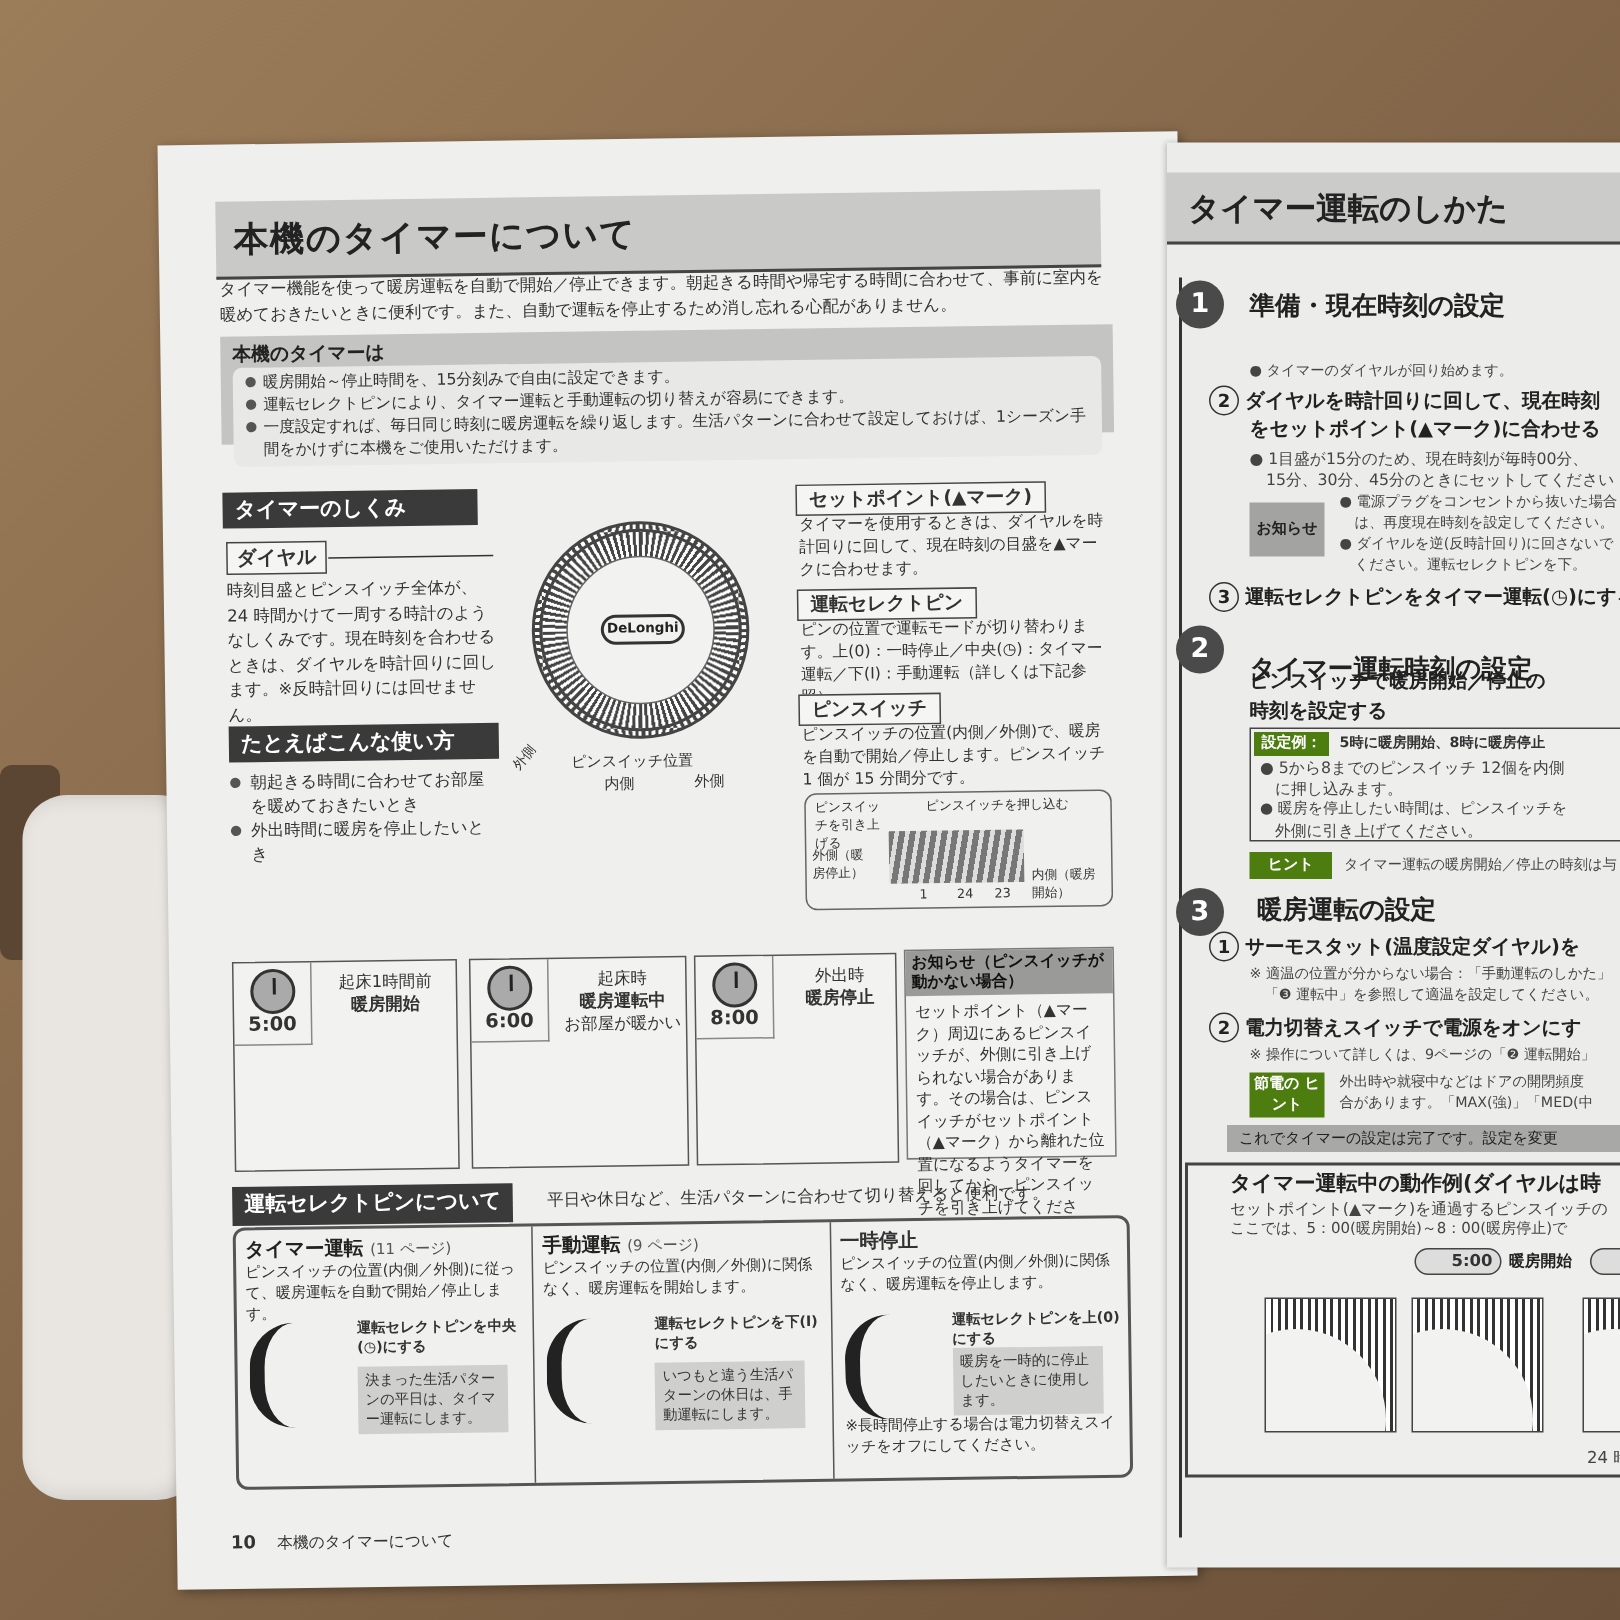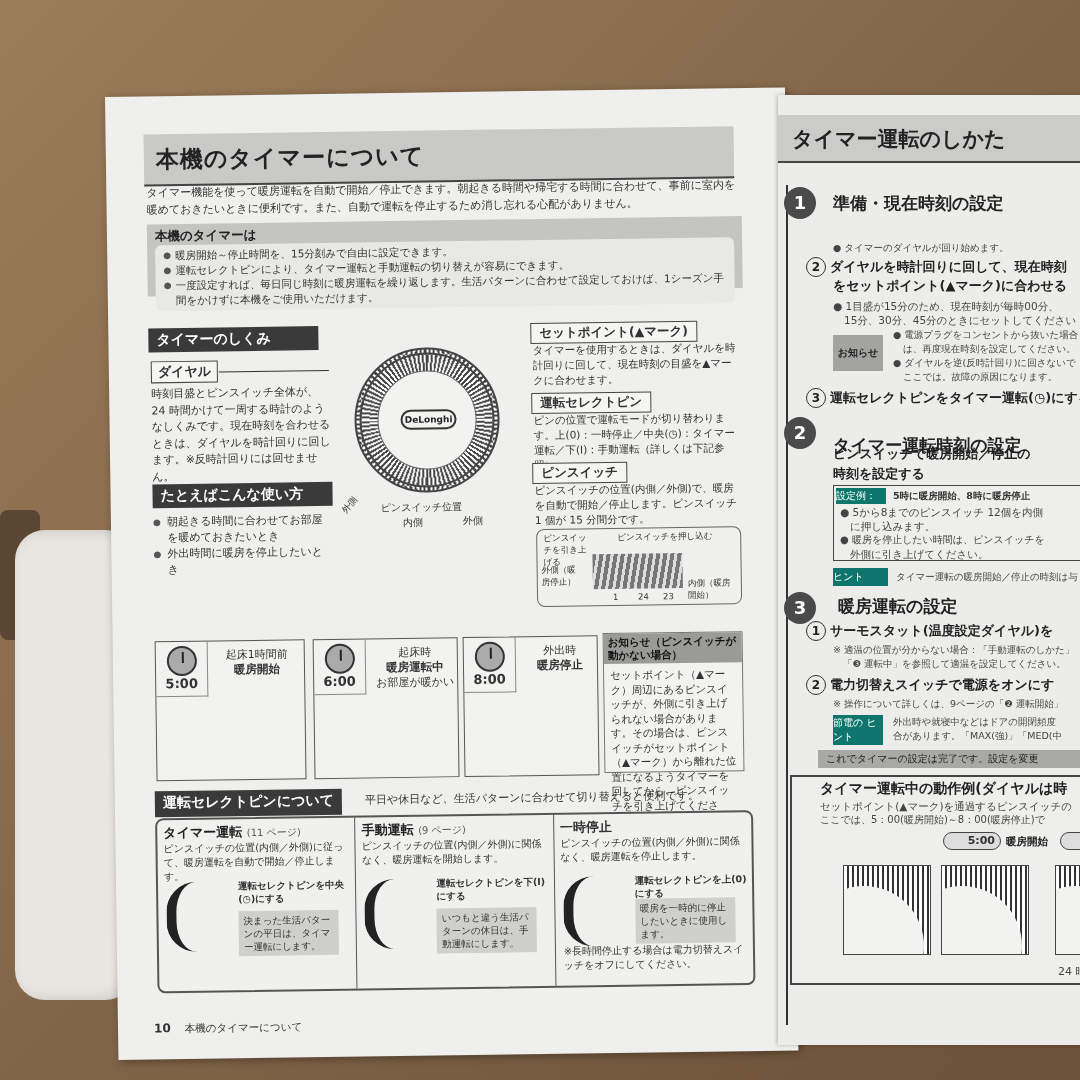--- a/index.html
+++ b/index.html
@@ -57,21 +57,21 @@
 .footer b{font-size:12px;margin-right:14px}
 .r-title{position:absolute;left:0;top:20px;width:320px;height:48px;background:#cbcbc9;border-bottom:2px solid #444}
 .r-title h1{font-size:21px;font-weight:bold;padding:10px 14px;color:#222}
 .r-frame{position:absolute;left:8px;top:90px;width:320px;height:840px;border-left:2px solid #333}
 .num-badge{position:absolute;width:32px;height:32px;border-radius:50%;background:#4a4a4a;color:#fff;font-weight:bold;font-size:18px;text-align:center;line-height:32px}
 .r-h2{position:absolute;font-size:17px;font-weight:bold;color:#222;white-space:nowrap}
 .r-step{position:absolute;font-size:13px;font-weight:bold;white-space:nowrap;color:#222}
 .circ{display:inline-block;width:20px;height:20px;border:1.5px solid #333;border-radius:50%;text-align:center;line-height:18px;font-size:12px;margin-right:4px}
 .r-small{position:absolute;font-size:9.5px;line-height:14px;white-space:nowrap;color:#444}
 .gray-tag{position:absolute;background:#a3a3a1;font-size:10px;font-weight:bold;text-align:center;color:#222}
-.dark-tag{position:absolute;background:#0f766e;color:#fff;font-size:10px;font-weight:normal;text-align:left}
+.dark-tag{position:absolute;background:#4d7c0f;color:#fff;font-size:10px;font-weight:bold;text-align:center}
 .r-box{position:absolute;border:1px solid #444;background:#eeeeec}
 .band{position:absolute;left:40px;top:655px;width:280px;height:18px;background:#a8a8a6;font-size:10px;padding:2px 8px;color:#222}
 .quad{position:absolute;top:770px;width:88px;height:90px;border:1px solid #444;background:repeating-linear-gradient(90deg,#fff 0 3px,#333 3px 5px);overflow:hidden}
 .quad:after{content:"";position:absolute;left:-40px;top:20px;width:120px;height:120px;border-radius:50%;background:#f2f2f0}
 </style>
 </head>
 <body>
 
 <div class="bg-box"></div>
 <div class="foam2"></div>
@@ -200,21 +200,21 @@
   <div class="r-h2" style="left:55px;top:97px">準備・現在時刻の設定</div>
   <div class="r-small" style="left:55px;top:146px">● タイマーのダイヤルが回り始めます。</div>
   <div class="r-step" style="left:28px;top:162px"><span class="circ">2</span><span>ダイヤルを時計回りに回して、現在時刻</span></div>
   <div class="r-step" style="left:55px;top:182px">をセットポイント(▲マーク)に合わせる</div>
   <div class="r-small" style="left:55px;top:204px;font-size:10.5px">● 1目盛が15分のため、現在時刻が毎時00分、</div>
   <div class="r-small" style="left:66px;top:218px;font-size:10.5px">15分、30分、45分のときにセットしてください</div>
   <div class="gray-tag" style="left:55px;top:240px;width:50px;height:36px;line-height:36px">お知らせ</div>
   <div class="r-small" style="left:115px;top:233px">● 電源プラグをコンセントから抜いた場合</div>
   <div class="r-small" style="left:125px;top:247px">は、再度現在時刻を設定してください。</div>
   <div class="r-small" style="left:115px;top:261px">● ダイヤルを逆(反時計回り)に回さないで</div>
-  <div class="r-small" style="left:125px;top:275px">ここでは。故障の原因になります。</div>
+  <div class="r-small" style="left:125px;top:275px">ください。運転セレクトピンを下。</div>
   <div class="r-step" style="left:28px;top:293px"><span class="circ">3</span><span>運転セレクトピンをタイマー運転(◷)にする</span></div>
 
   <div class="num-badge" style="left:6px;top:322px">2</div>
   <div class="r-h2" style="left:55px;top:339px">タイマー運転時刻の設定</div>
   <div class="r-step" style="left:55px;top:350px">ピンスイッチで暖房開始／停止の</div>
   <div class="r-step" style="left:55px;top:370px">時刻を設定する</div>
   <div class="r-box" style="left:55px;top:390px;width:270px;height:76px"></div>
   <div class="dark-tag" style="left:58px;top:393px;width:50px;height:16px;line-height:16px">設定例：</div>
   <div class="r-small" style="left:115px;top:394px;font-weight:bold;color:#333">5時に暖房開始、8時に暖房停止</div>
   <div class="r-small" style="left:62px;top:410px;font-size:10.5px">● 5から8までのピンスイッチ 12個を内側</div>

